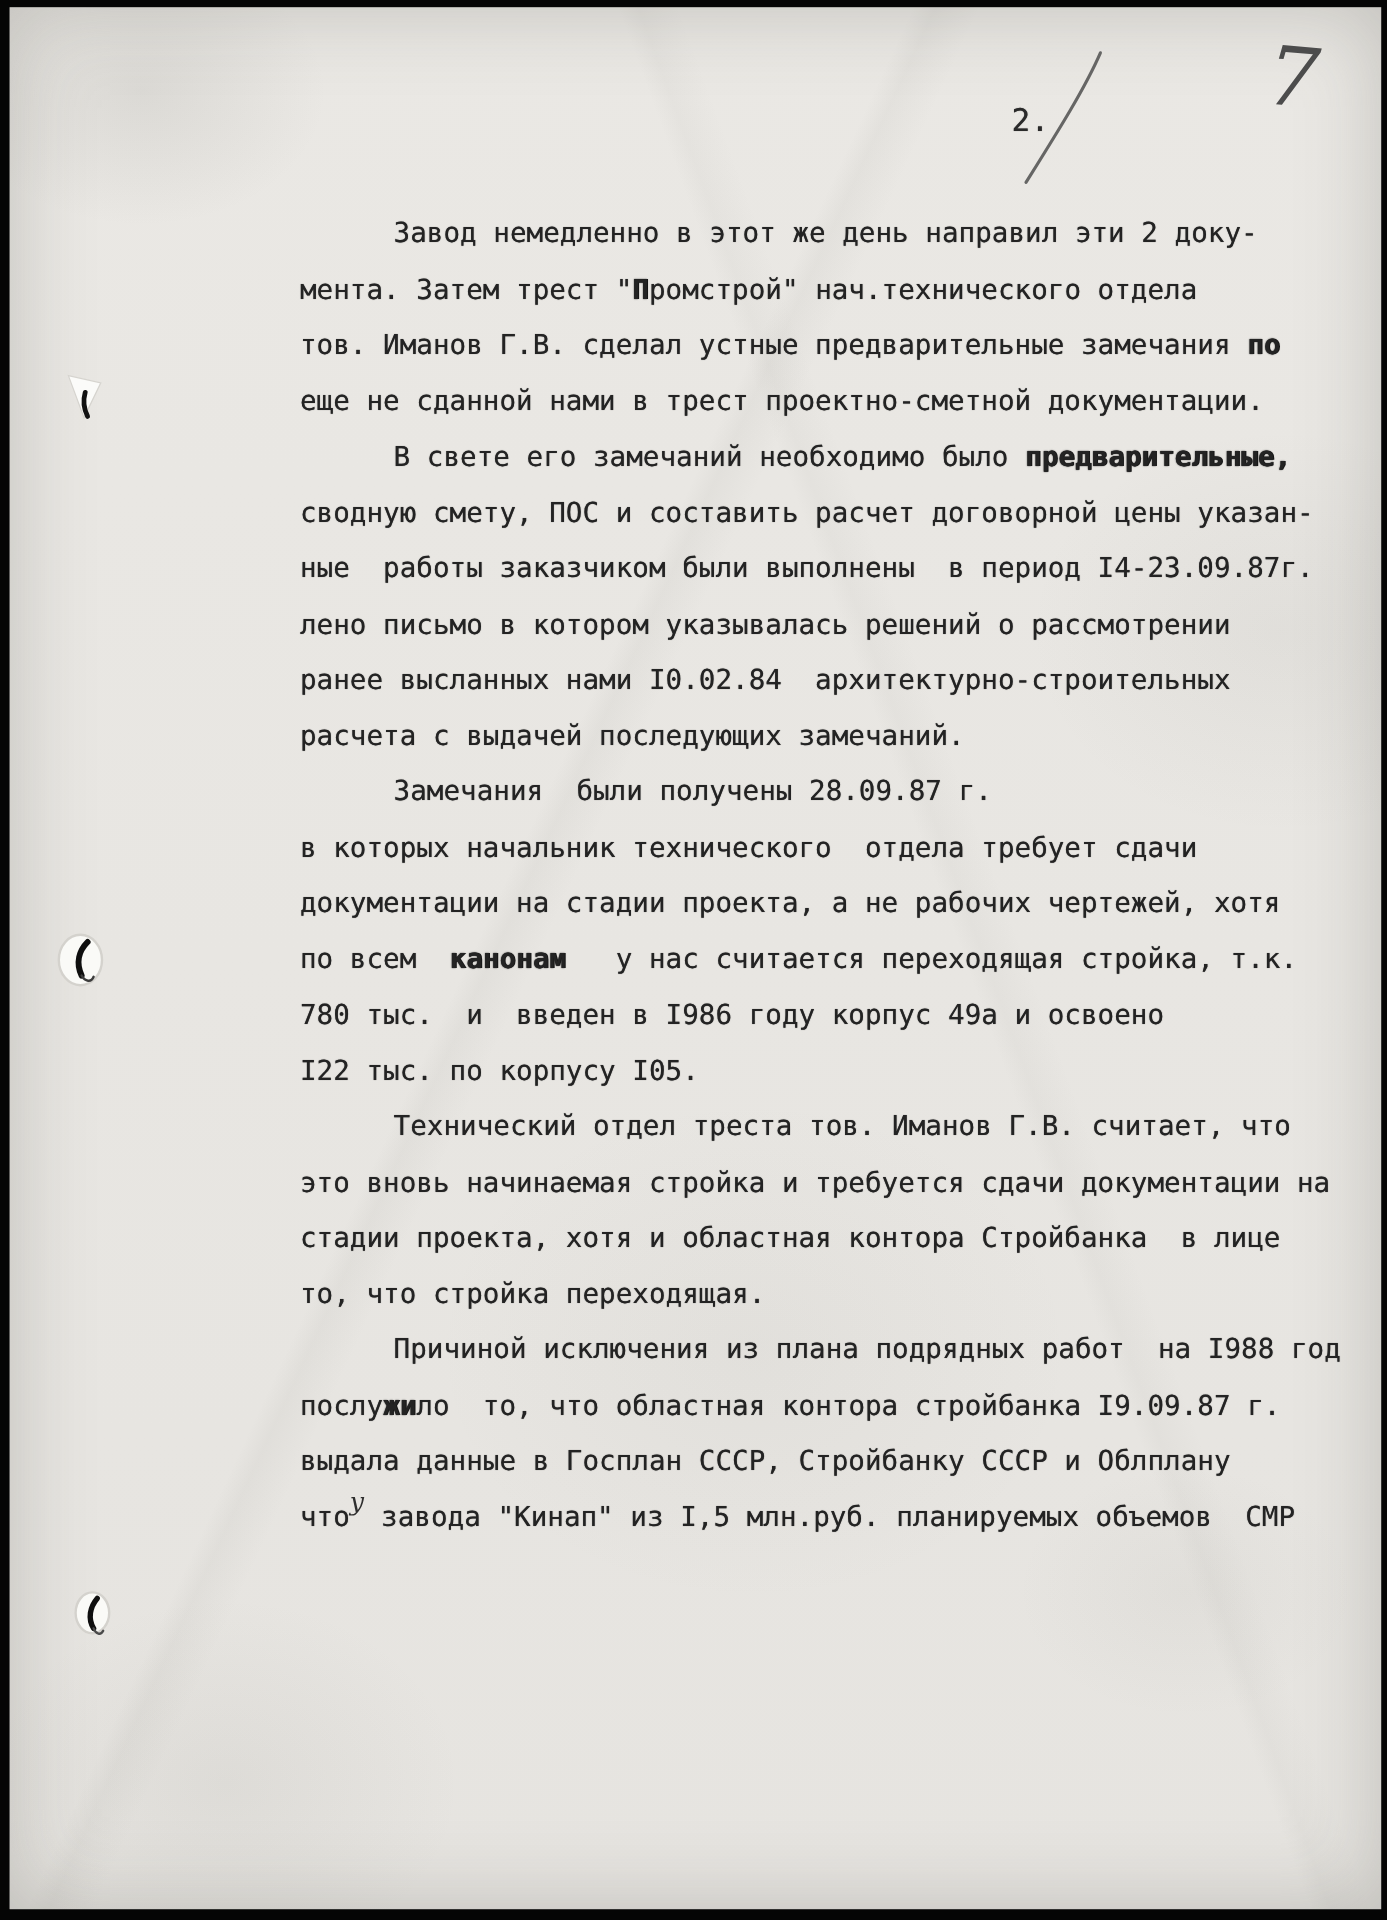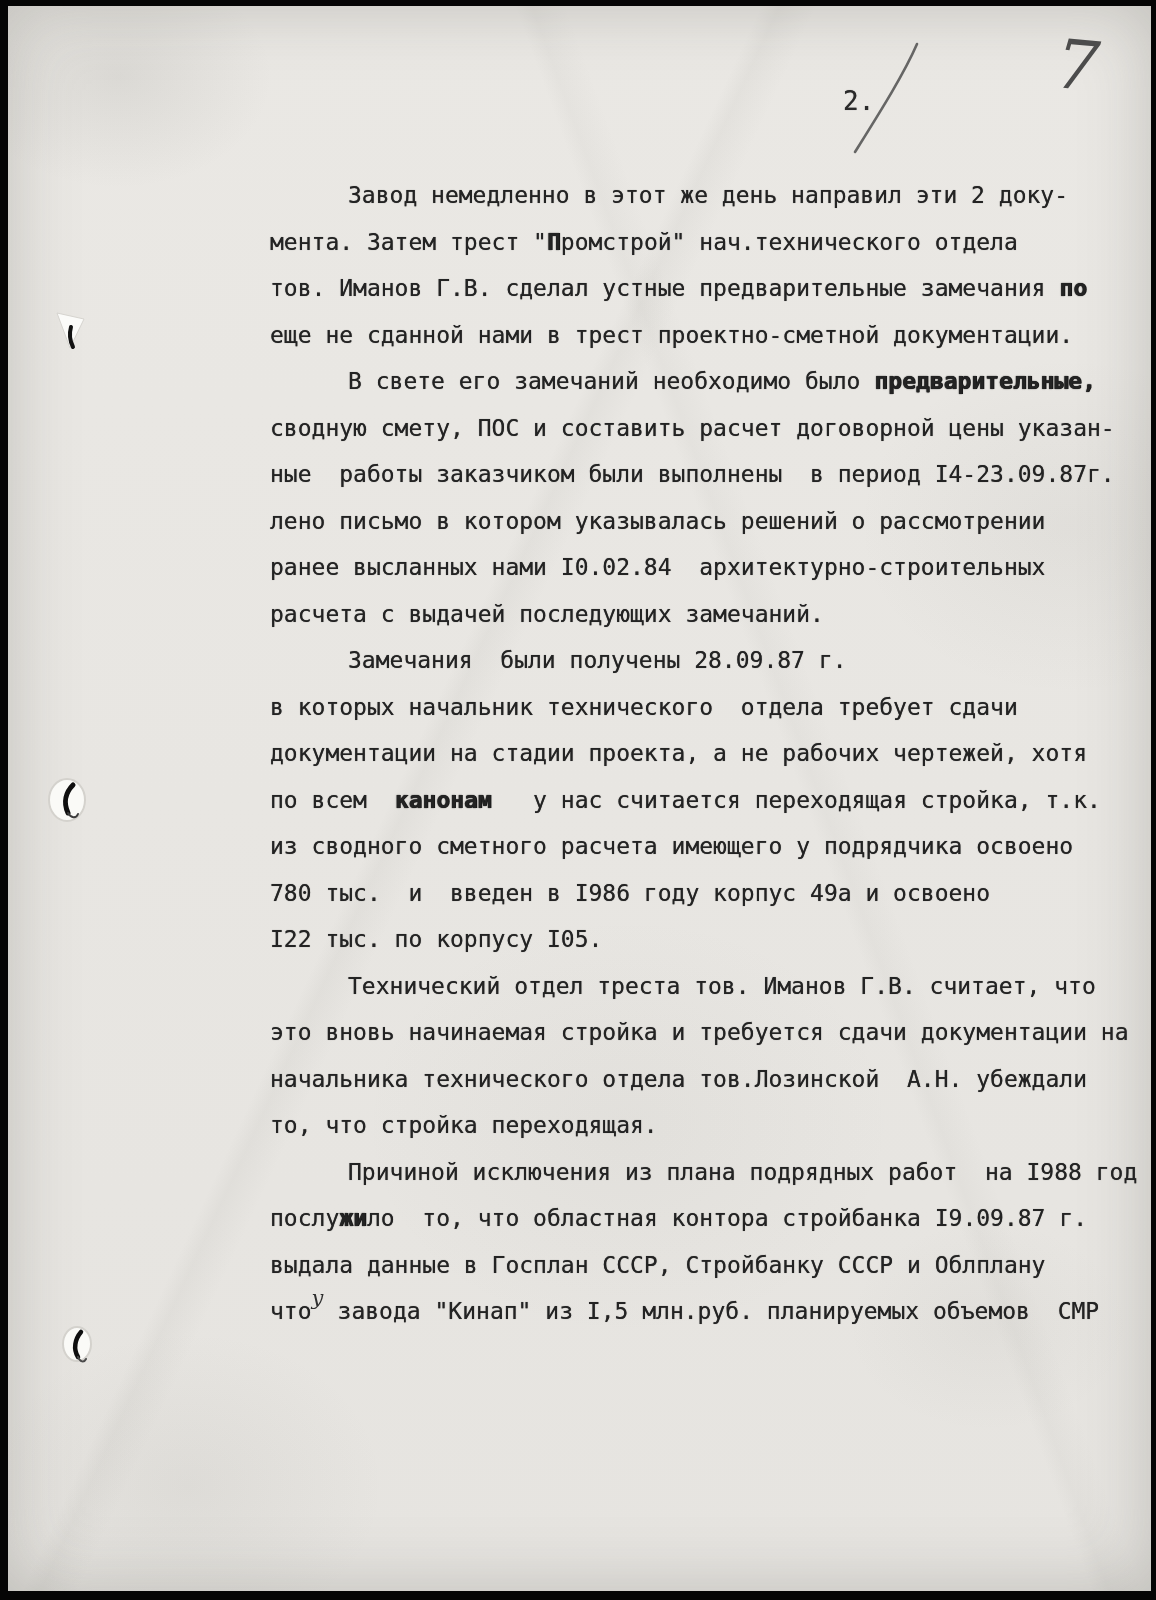--- a/index.html
+++ b/index.html
@@ -11,21 +11,21 @@
       radial-gradient(300px 240px at 1060px 520px, rgba(115,115,108,.07), transparent 70%),
       radial-gradient(280px 220px at 180px 1480px, rgba(115,115,108,.08), transparent 70%),
       radial-gradient(380px 300px at 620px 1120px, rgba(120,120,112,.05), transparent 70%),
       radial-gradient(200px 150px at 980px 1320px, rgba(120,120,112,.06), transparent 70%),
       linear-gradient(115deg, transparent 40%, rgba(100,100,92,.05) 41%, transparent 43%),
       linear-gradient(70deg, transparent 63%, rgba(100,100,92,.04) 64%, transparent 66%),
       linear-gradient(#eae8e4, #e6e4e0);
     box-shadow: inset 0 0 70px rgba(85,85,78,.28);}
   .textblock{position:absolute;left:250px;top:172px;width:890px;color:#232323;
     font-size:23px;line-height:46.5px;text-shadow:0 0 .7px rgba(25,25,25,.75);}
-  .line{white-space:pre;height:46.5px;margin-left:20px;}
+  .line{white-space:pre;height:46.5px;}
   .line.indent{padding-left:78px;}
   .overstrike{font-weight:bold;text-shadow:.8px 0 0 #161616, 0 0 1.2px #161616;}
   .hand-sup{font-family:"DejaVu Serif", serif;font-style:italic;position:relative;top:-14px;
     font-size:21px;color:#2e2e2e;text-shadow:none;}
   .pagenum{position:absolute;left:843px;top:86px;font-size:26px;color:#2a2a2a;
     text-shadow:0 0 .7px rgba(25,25,25,.7);}
   .hand-seven{position:absolute;left:1056px;top:26px;font-family:"DejaVu Serif",serif;
     font-style:italic;font-size:68px;font-weight:400;color:#4c4c4c;transform:rotate(5deg);}
   .marks{position:absolute;left:0;top:0;pointer-events:none;}
 </style>
@@ -46,26 +46,25 @@
       <div class="line indent"><span>В свете его замечаний необходимо было </span><span class="overstrike">предварительные,</span></div>
       <div class="line"><span>сводную смету, ПОС и составить расчет договорной цены указан-</span></div>
       <div class="line"><span>ные  работы заказчиком были выполнены  в период I4-23.09.87г.</span></div>
       <div class="line"><span>лено письмо в котором указывалась решений о рассмотрении</span></div>
       <div class="line"><span>ранее высланных нами I0.02.84  архитектурно-строительных</span></div>
       <div class="line"><span>расчета с выдачей последующих замечаний.</span></div>
       <div class="line indent"><span>Замечания  были получены 28.09.87 г.</span></div>
       <div class="line"><span>в которых начальник технического  отдела требует сдачи</span></div>
       <div class="line"><span>документации на стадии проекта, а не рабочих чертежей, хотя</span></div>
       <div class="line"><span>по всем  </span><span class="overstrike">канонам</span><span>   у нас считается переходящая стройка, т.к.</span></div>
-      <div class="line"><span>из сводного сметного расчета имеющего у подрядчика освоено</span></div>
       <div class="line"><span>780 тыс.  и  введен в I986 году корпус 49а и освоено</span></div>
       <div class="line"><span>I22 тыс. по корпусу I05.</span></div>
       <div class="line indent"><span>Технический отдел треста тов. Иманов Г.В. считает, что</span></div>
       <div class="line"><span>это вновь начинаемая стройка и требуется сдачи документации на</span></div>
-      <div class="line"><span>начальника технического отдела тов.Лозинской  А.Н. убеждали</span></div>
+      <div class="line"><span>стадии проекта, хотя и областная контора Стройбанка  в лице</span></div>
       <div class="line"><span>то, что стройка переходящая.</span></div>
       <div class="line indent"><span>Причиной исключения из плана подрядных работ  на I988 год</span></div>
       <div class="line"><span>послу</span><span class="overstrike">жи</span><span>ло  то, что областная контора стройбанка I9.09.87 г.</span></div>
       <div class="line"><span>выдала данные в Госплан СССР, Стройбанку СССР и Облплану</span></div>
       <div class="line"><span>что</span><span class="hand-sup">у</span><span> завода "Кинап" из I,5 млн.руб. планируемых объемов  СМР</span></div>
     </div>
 
   <svg class="marks" width="1156" height="1600" viewBox="0 0 1156 1600">
 
     <path d="M 917 44 C 904 74, 880 112, 855 152" fill="none" stroke="#4f4f4f" stroke-width="2.6" stroke-linecap="round" opacity="0.85"></path>

